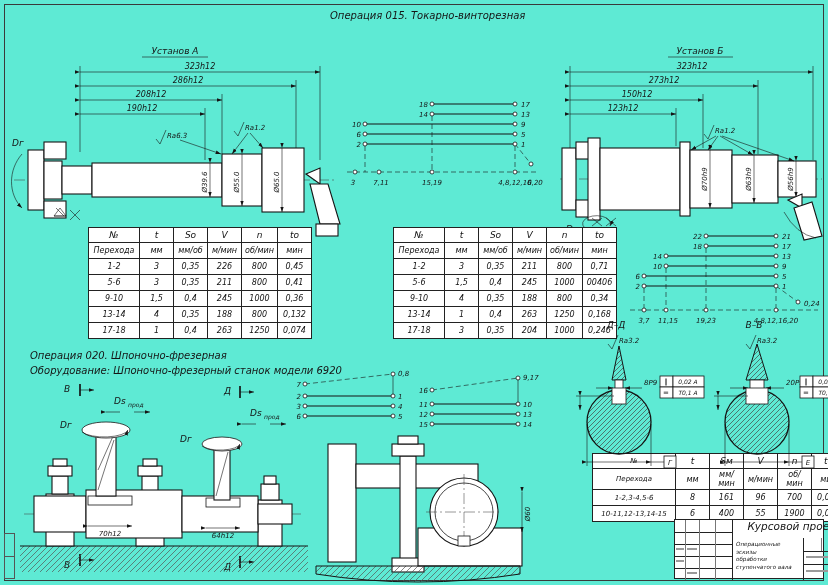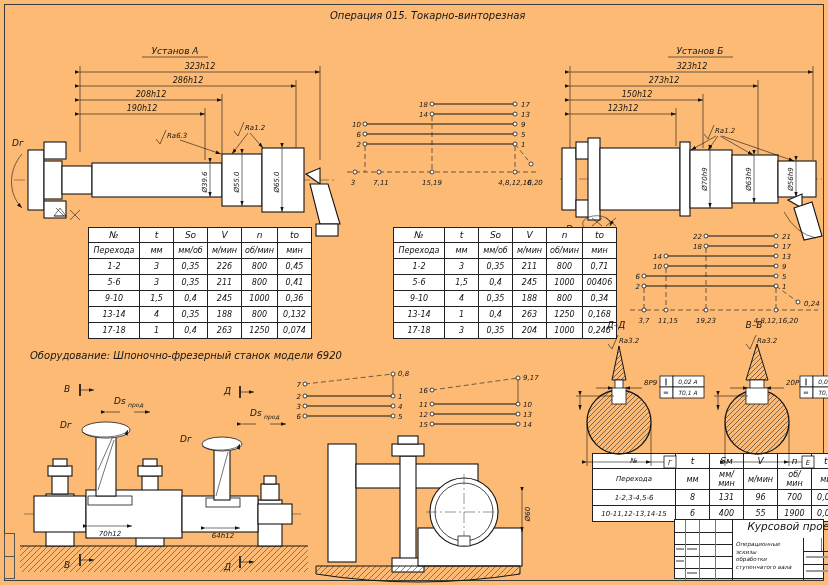--- a/index.html
+++ b/index.html
@@ -1,16 +1,16 @@
 <!DOCTYPE html>
 <html><head>
 <meta charset="utf-8">
 <style>
   html,body{margin:0;padding:0;background:#d9d9d9;}
-  #sheet{position:relative;width:828px;height:585px;background:#fdba74;overflow:hidden;
+  #sheet{position:relative;width:828px;height:585px;background:#5eead4;overflow:hidden;
          font-family:"DejaVu Sans",sans-serif;color:#151515;}
   #frame{position:absolute;inset:4px;border:1.2px solid #3a3a3a;pointer-events:none;}
   .abs{position:absolute;}
   svg{position:absolute;overflow:visible;}
   svg text{font:italic 8px "DejaVu Sans",sans-serif;fill:#151515;} svg text.t9{font-size:9px;} svg text.t7{font-size:7px;} svg text.t6{font-size:6px;}
   .ln{stroke:#151515;stroke-width:1;fill:none;}
   .thin{stroke:#151515;stroke-width:.6;fill:none;}
   .thk{stroke:#151515;stroke-width:1.7;fill:none;}
   .pc{fill:#fff;stroke:#151515;stroke-width:1.1;}
   .pct{fill:#fff;stroke:#151515;stroke-width:.8;}
@@ -413,37 +413,38 @@
           <th>мм/мин</th>
           <th>м/мин</th>
           <th>об/мин</th>
           <th>мин</th>
         </tr>
       </thead>
       <tbody>
         <tr>
           <td>1-2,3-4,5-6</td>
           <td>8</td>
-          <td>131</td>
+          <td>161</td>
           <td>96</td>
           <td>700</td>
           <td>0,004</td>
         </tr>
         <tr>
           <td>10-11,12-13,14-15</td>
           <td>6</td>
           <td>400</td>
           <td>55</td>
           <td>1900</td>
           <td>0,002</td>
         </tr>
       </tbody>
     </table>
 
   <div class="abs hdr" style="left:30px;top:348px;">
+    <div>Операция 020.  Шпоночно-фрезерная</div>
     <div>Оборудование: Шпоночно-фрезерный станок  модели 6920</div>
   </div>
 
   <svg style="left:293px;top:366px;" width="130" height="70" viewBox="0 0 130 70">
     <line class="thin dash" x1="12" y1="18" x2="100" y2="8"></line>
     <line class="thin" x1="100" y1="8" x2="100" y2="30"></line>
     <line class="ln" x1="12" y1="30" x2="100" y2="30"></line>
     <line class="ln" x1="12" y1="40" x2="100" y2="40"></line>
     <line class="ln" x1="12" y1="50" x2="100" y2="50"></line>
     <circle class="pct" cx="12" cy="18" r="2"></circle>

